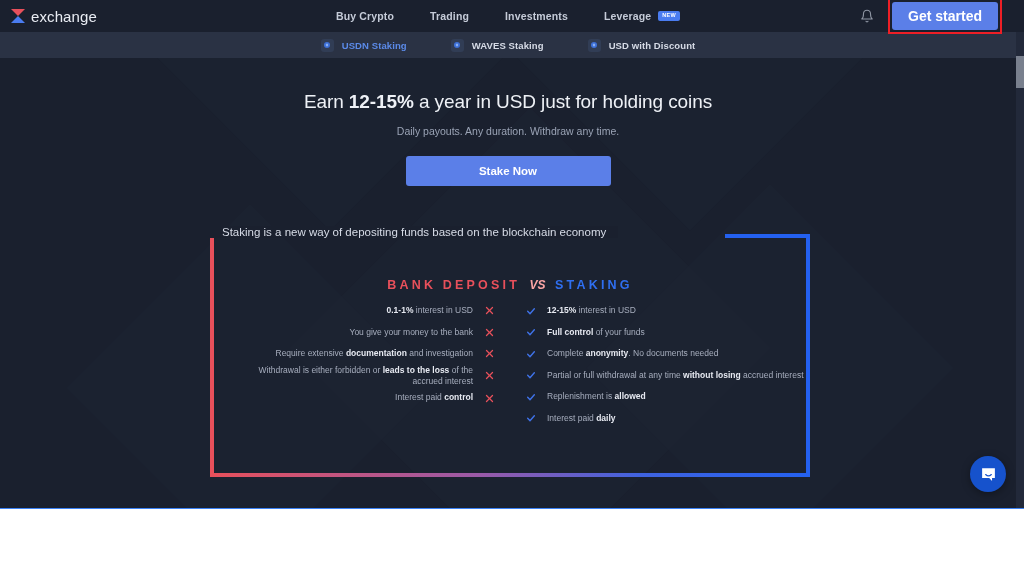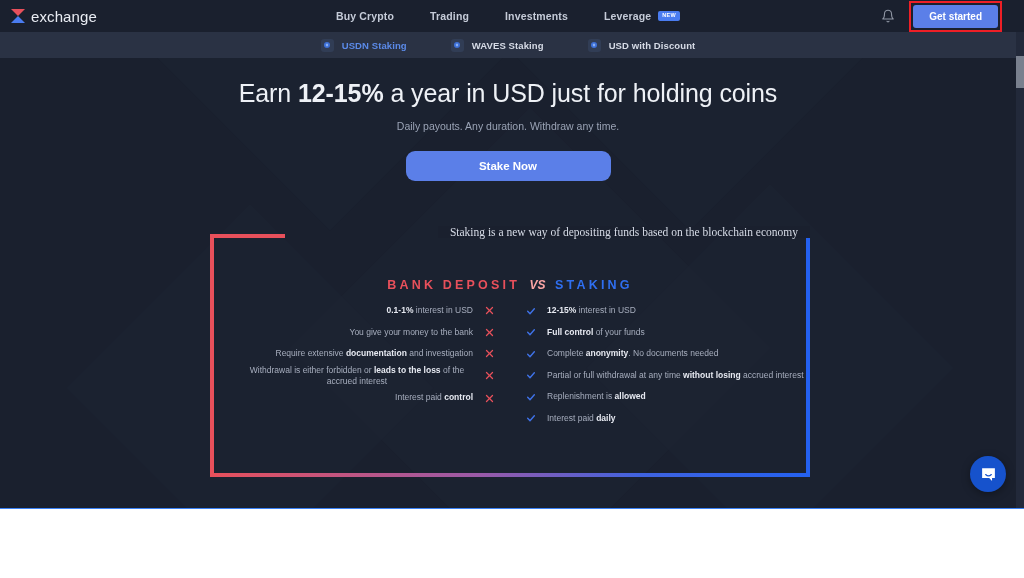--- a/index.html
+++ b/index.html
@@ -154,21 +154,21 @@
   .get-started-wrap::after {
     content: "";
     position: absolute;
     left: 0; top: 0; right: 0; bottom: 0;
     border: 2px solid #ee1f26;
     pointer-events: none;
   }
   .get-started-btn {
     background: #5b7fe8;
     color: #ffffff;
-    font-size: 10px;
+    font-size: 14px;
     font-weight: bold;
     border: none;
     border-radius: 3px;
     padding: 6px 16px;
     cursor: pointer;
     white-space: nowrap;
     font-family: "Liberation Sans", sans-serif;
   }
 
   
@@ -209,42 +209,42 @@
   .subnav-item.active .subnav-label { color: #5b8ae8; }
 
   
   .hero {
     position: absolute;
     left: 0; top: 58px;
     width: 1016px;
     text-align: center;
   }
   .hero-title {
-    margin-top: 21px;
-    font-size: 25px;
+    margin-top: 33px;
+    font-size: 19px;
     color: #eef1f6;
     font-weight: normal;
     letter-spacing: -.1px;
   }
   .hero-title b { font-weight: bold; }
   .hero-sub {
     margin-top: 12px;
     font-size: 10.5px;
     color: #9aa3b5;
   }
   .stake-btn {
     margin-top: 19px;
     display: inline-block;
     width: 205px;
     background: #5b7fe8;
     color: #ffffff;
     font-size: 11.5px;
     font-weight: bold;
     border: none;
-    border-radius: 9px;
+    border-radius: 3px;
     padding: 9px 0;
     cursor: pointer;
     font-family: "Liberation Sans", sans-serif;
   }
 
   
   .compare {
     position: absolute;
     left: 210px;
     top: 234px;
@@ -275,25 +275,24 @@
     left: 0; bottom: 0;
     width: 600px;
     height: 4px;
     background: linear-gradient(to right, #e8505b 0%, #9a5aa8 45%, #3f63e0 72%, #2461f0 100%);
   }
 
   .compare-caption {
     position: absolute;
     left: 0; top: -8px;
     width: 600px;
-    text-align: right;
+    text-align: left;
     font-size: 11.5px;
     color: #d7dce7;
     background: transparent;
-    font-family: Liberation Serif, serif;
   }
   .compare-caption span {
     background: #1a202e;
     padding: 0 12px;
   }
 
   .vs-row {
     position: absolute;
     left: 0; top: 41px;
     width: 600px;
@@ -336,21 +335,21 @@
     margin-bottom: 0;
   }
   .col-left .row  { justify-content: flex-end; }
   .col-right .row { justify-content: flex-start; }
 
   .row-text {
     font-size: 8.5px;
     color: #a7aebe;
     line-height: 1.35;
   }
-  .col-left .row-text  { text-align: center;  max-width: 232px; }
+  .col-left .row-text  { text-align: right;  max-width: 232px; }
   .col-right .row-text { text-align: left;   max-width: 268px; }
   .row-text b { color: #e6e9f1; font-weight: bold; }
 
   .mark {
     flex: 0 0 auto;
     width: 14px;
     height: 14px;
     display: flex;
     align-items: center;
     justify-content: center;

